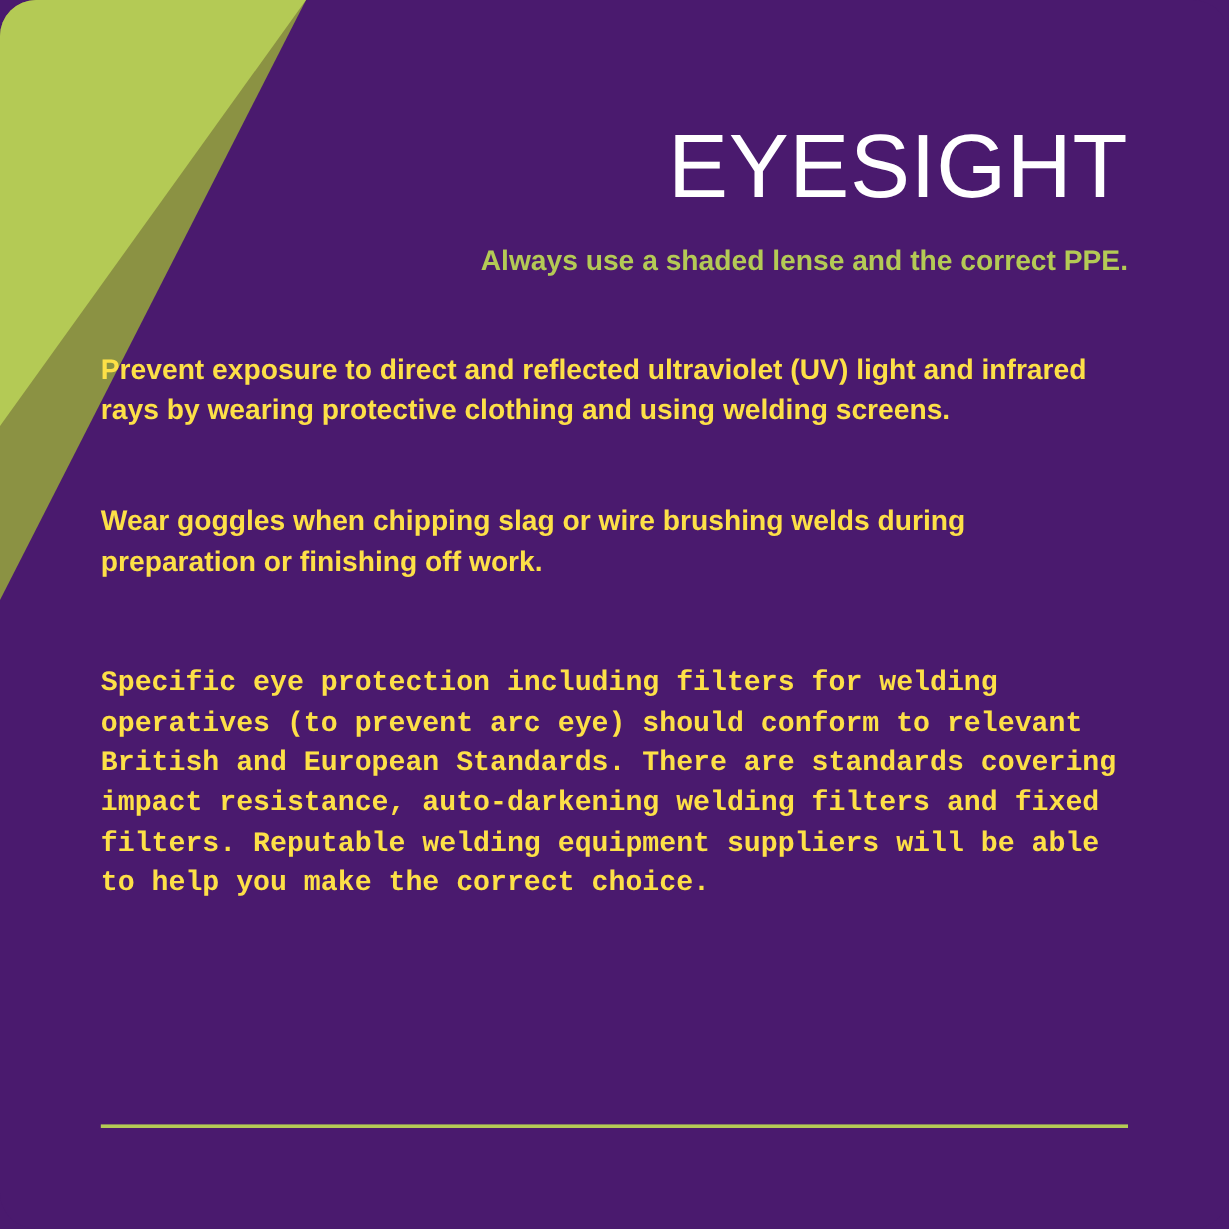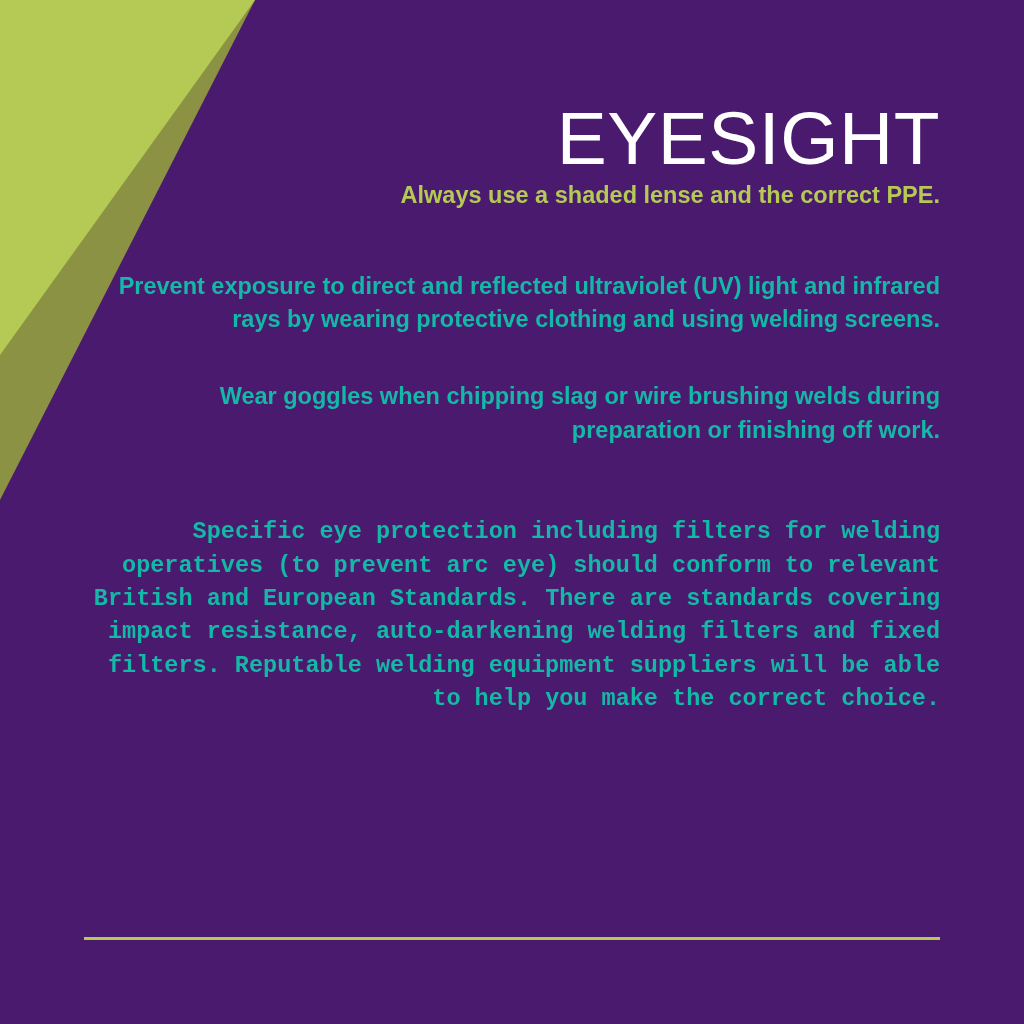--- a/index.html
+++ b/index.html
@@ -12,20 +12,21 @@
     background: #4a1a6e;
     font-family: "Liberation Sans", sans-serif;
     overflow: hidden;
   }
   .poster {
     position: relative;
     width: 1024px;
     height: 1024px;
     background: #4a1a6e;
     overflow: hidden;
+    border-radius: 30px;
   }
   
   .shape-olive {
     position: absolute;
     top: 0;
     left: 0;
     width: 300px;
     height: 500px;
     background: #8b9243;
     clip-path: polygon(0 0, 255px 0, 0 500px);
@@ -61,32 +62,32 @@
   }
   .title .line {
     display: block;
   }
 
   .subhead {
     color: #b4ca55;
     font-size: 23.5px;
     font-weight: bold;
     text-align: right;
+    margin-top: 22px;
     line-height: 1.35;
   }
 
   .para {
-    color: #14b8a6;
+    color: #fde047;
     font-weight: bold;
     font-size: 23.5px;
-    text-align: right;
     line-height: 1.42;
   }
   .para.p1 { margin-top: 58px; }
-  .para.p2 { margin-top: 44px; }
+  .para.p2 { margin-top: 60px; }
   .para.p3 { margin-top: 68px; font-family: Liberation Mono, monospace; }
 
   .rule {
     position: absolute;
     left: 84px;
     right: 84px;
     bottom: 84px;
     height: 3px;
     background: #b4ca55;
   }

